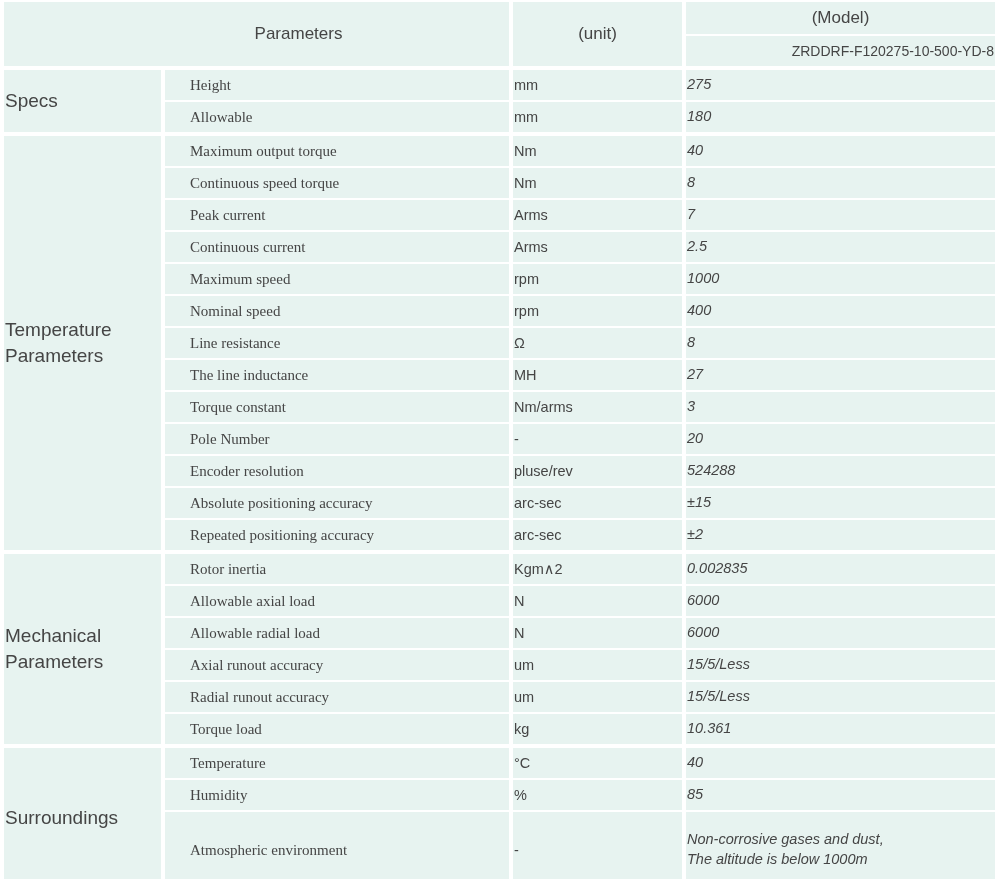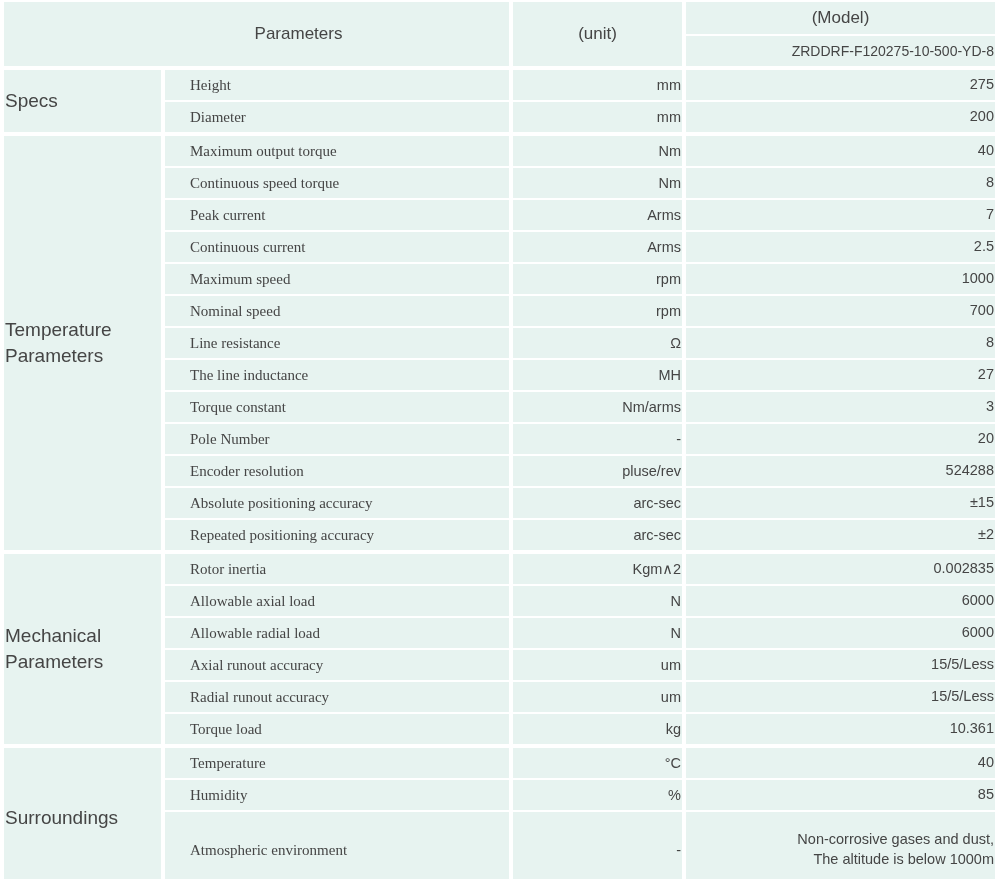--- a/index.html
+++ b/index.html
@@ -56,28 +56,29 @@
   }
   td.name-cell {
     text-align: left;
     padding-left: 25px;
     font-size: 15px;
     color: #424242;
     height: 28px;
     font-family: Liberation Serif, serif;
   }
   td.unit-cell, td.value-cell {
-    text-align: right;
+    text-align: left;
     font-size: 14.5px;
     color: #4c4c4c;
     height: 28px;
   }
   td.value-cell {
     white-space: pre-line;
     line-height: 1.35;
+    font-style: italic;
   }
   tr.tall-row td.name-cell,
   tr.tall-row td.unit-cell,
   tr.tall-row td.value-cell {
     height: 74px;
   }
   tbody tr.section-start td {
     border-top: 2px solid #ffffff;
   }
 </style>
@@ -103,23 +104,23 @@
       </tr>
     </thead>
   <tbody>
         <tr class="section-start">
           <td class="group-cell" rowspan="2">Specs</td>
           <td class="name-cell">Height</td>
           <td class="unit-cell">mm</td>
           <td class="value-cell">275</td>
         </tr>
         <tr>
-          <td class="name-cell">Diameter</td>
+          <td class="name-cell">Allowable</td>
           <td class="unit-cell">mm</td>
-          <td class="value-cell">200</td>
+          <td class="value-cell">180</td>
         </tr>
       </tbody>
       <tbody>
         <tr class="section-start">
           <td class="group-cell" rowspan="13">Temperature
 Parameters</td>
           <td class="name-cell">Maximum output torque</td>
           <td class="unit-cell">Nm</td>
           <td class="value-cell">40</td>
         </tr>
@@ -139,21 +140,21 @@
           <td class="value-cell">2.5</td>
         </tr>
         <tr>
           <td class="name-cell">Maximum speed</td>
           <td class="unit-cell">rpm</td>
           <td class="value-cell">1000</td>
         </tr>
         <tr>
           <td class="name-cell">Nominal speed</td>
           <td class="unit-cell">rpm</td>
-          <td class="value-cell">700</td>
+          <td class="value-cell">400</td>
         </tr>
         <tr>
           <td class="name-cell">Line resistance</td>
           <td class="unit-cell">Ω</td>
           <td class="value-cell">8</td>
         </tr>
         <tr>
           <td class="name-cell">The line inductance</td>
           <td class="unit-cell">MH</td>
           <td class="value-cell">27</td>

